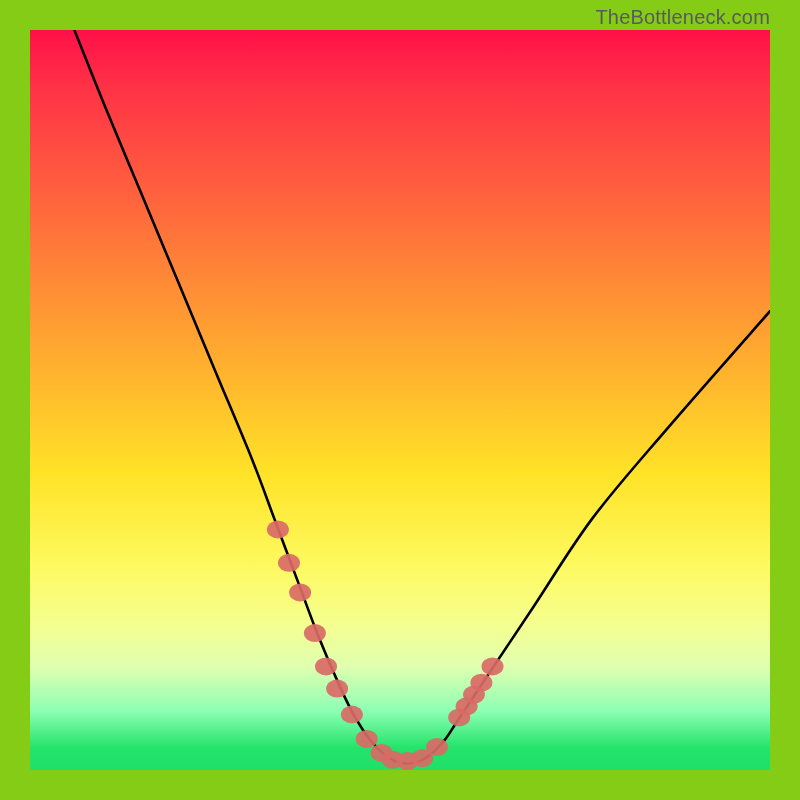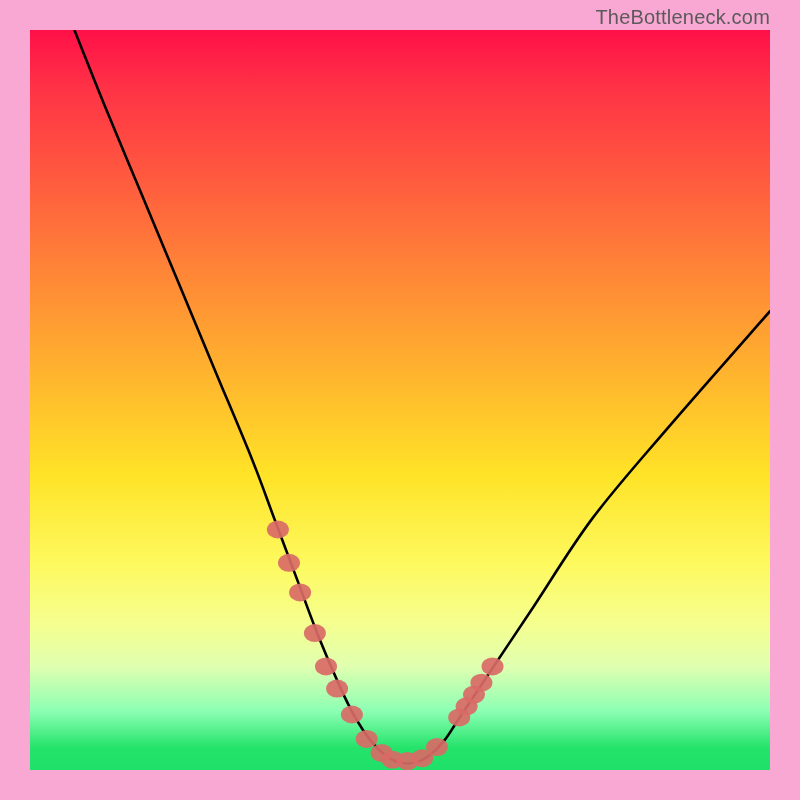--- a/index.html
+++ b/index.html
@@ -10,21 +10,21 @@
     background: #000;
     font-family: Arial, Helvetica, sans-serif;
     overflow: hidden;
   }
   .frame {
     position: absolute;
     top: 0;
     left: 0;
     width: 800px;
     height: 800px;
-    background: #f9a8d4;
+    background: #84cc16;
   }
   .plot-area {
     position: absolute;
     top: 30px;
     left: 30px;
     width: 740px;
     height: 740px;
     
     background: linear-gradient(
       to bottom,

